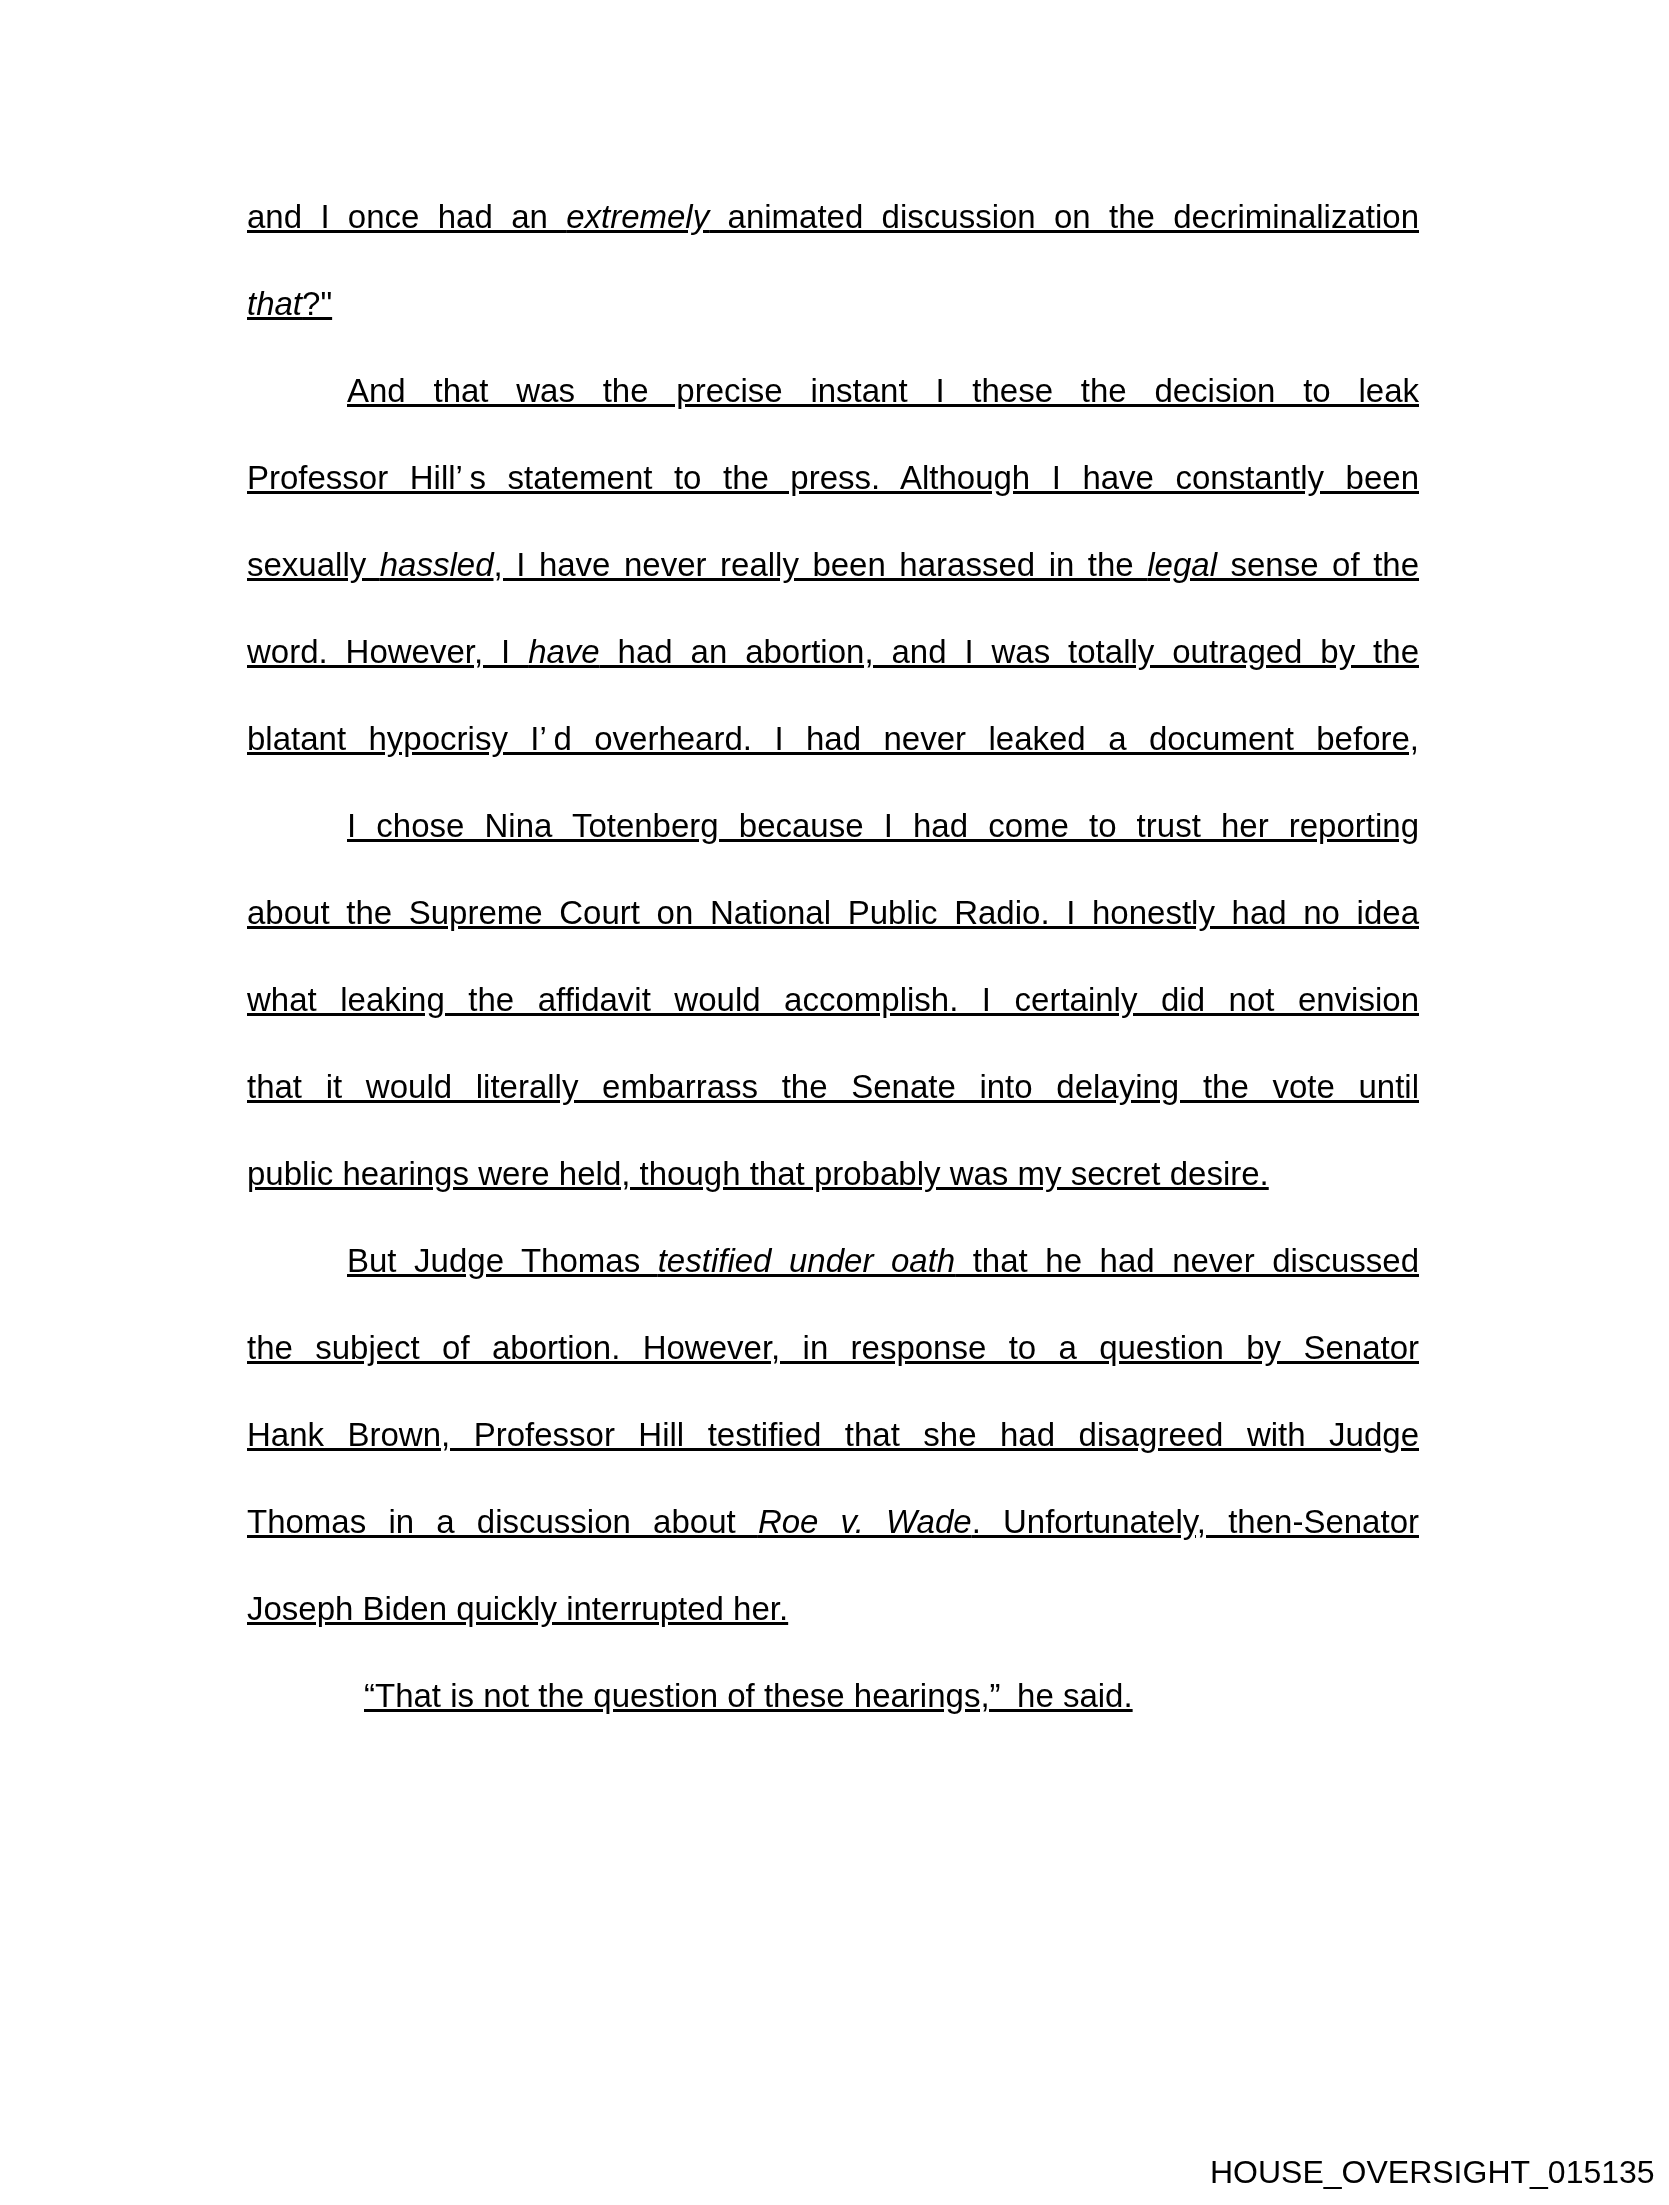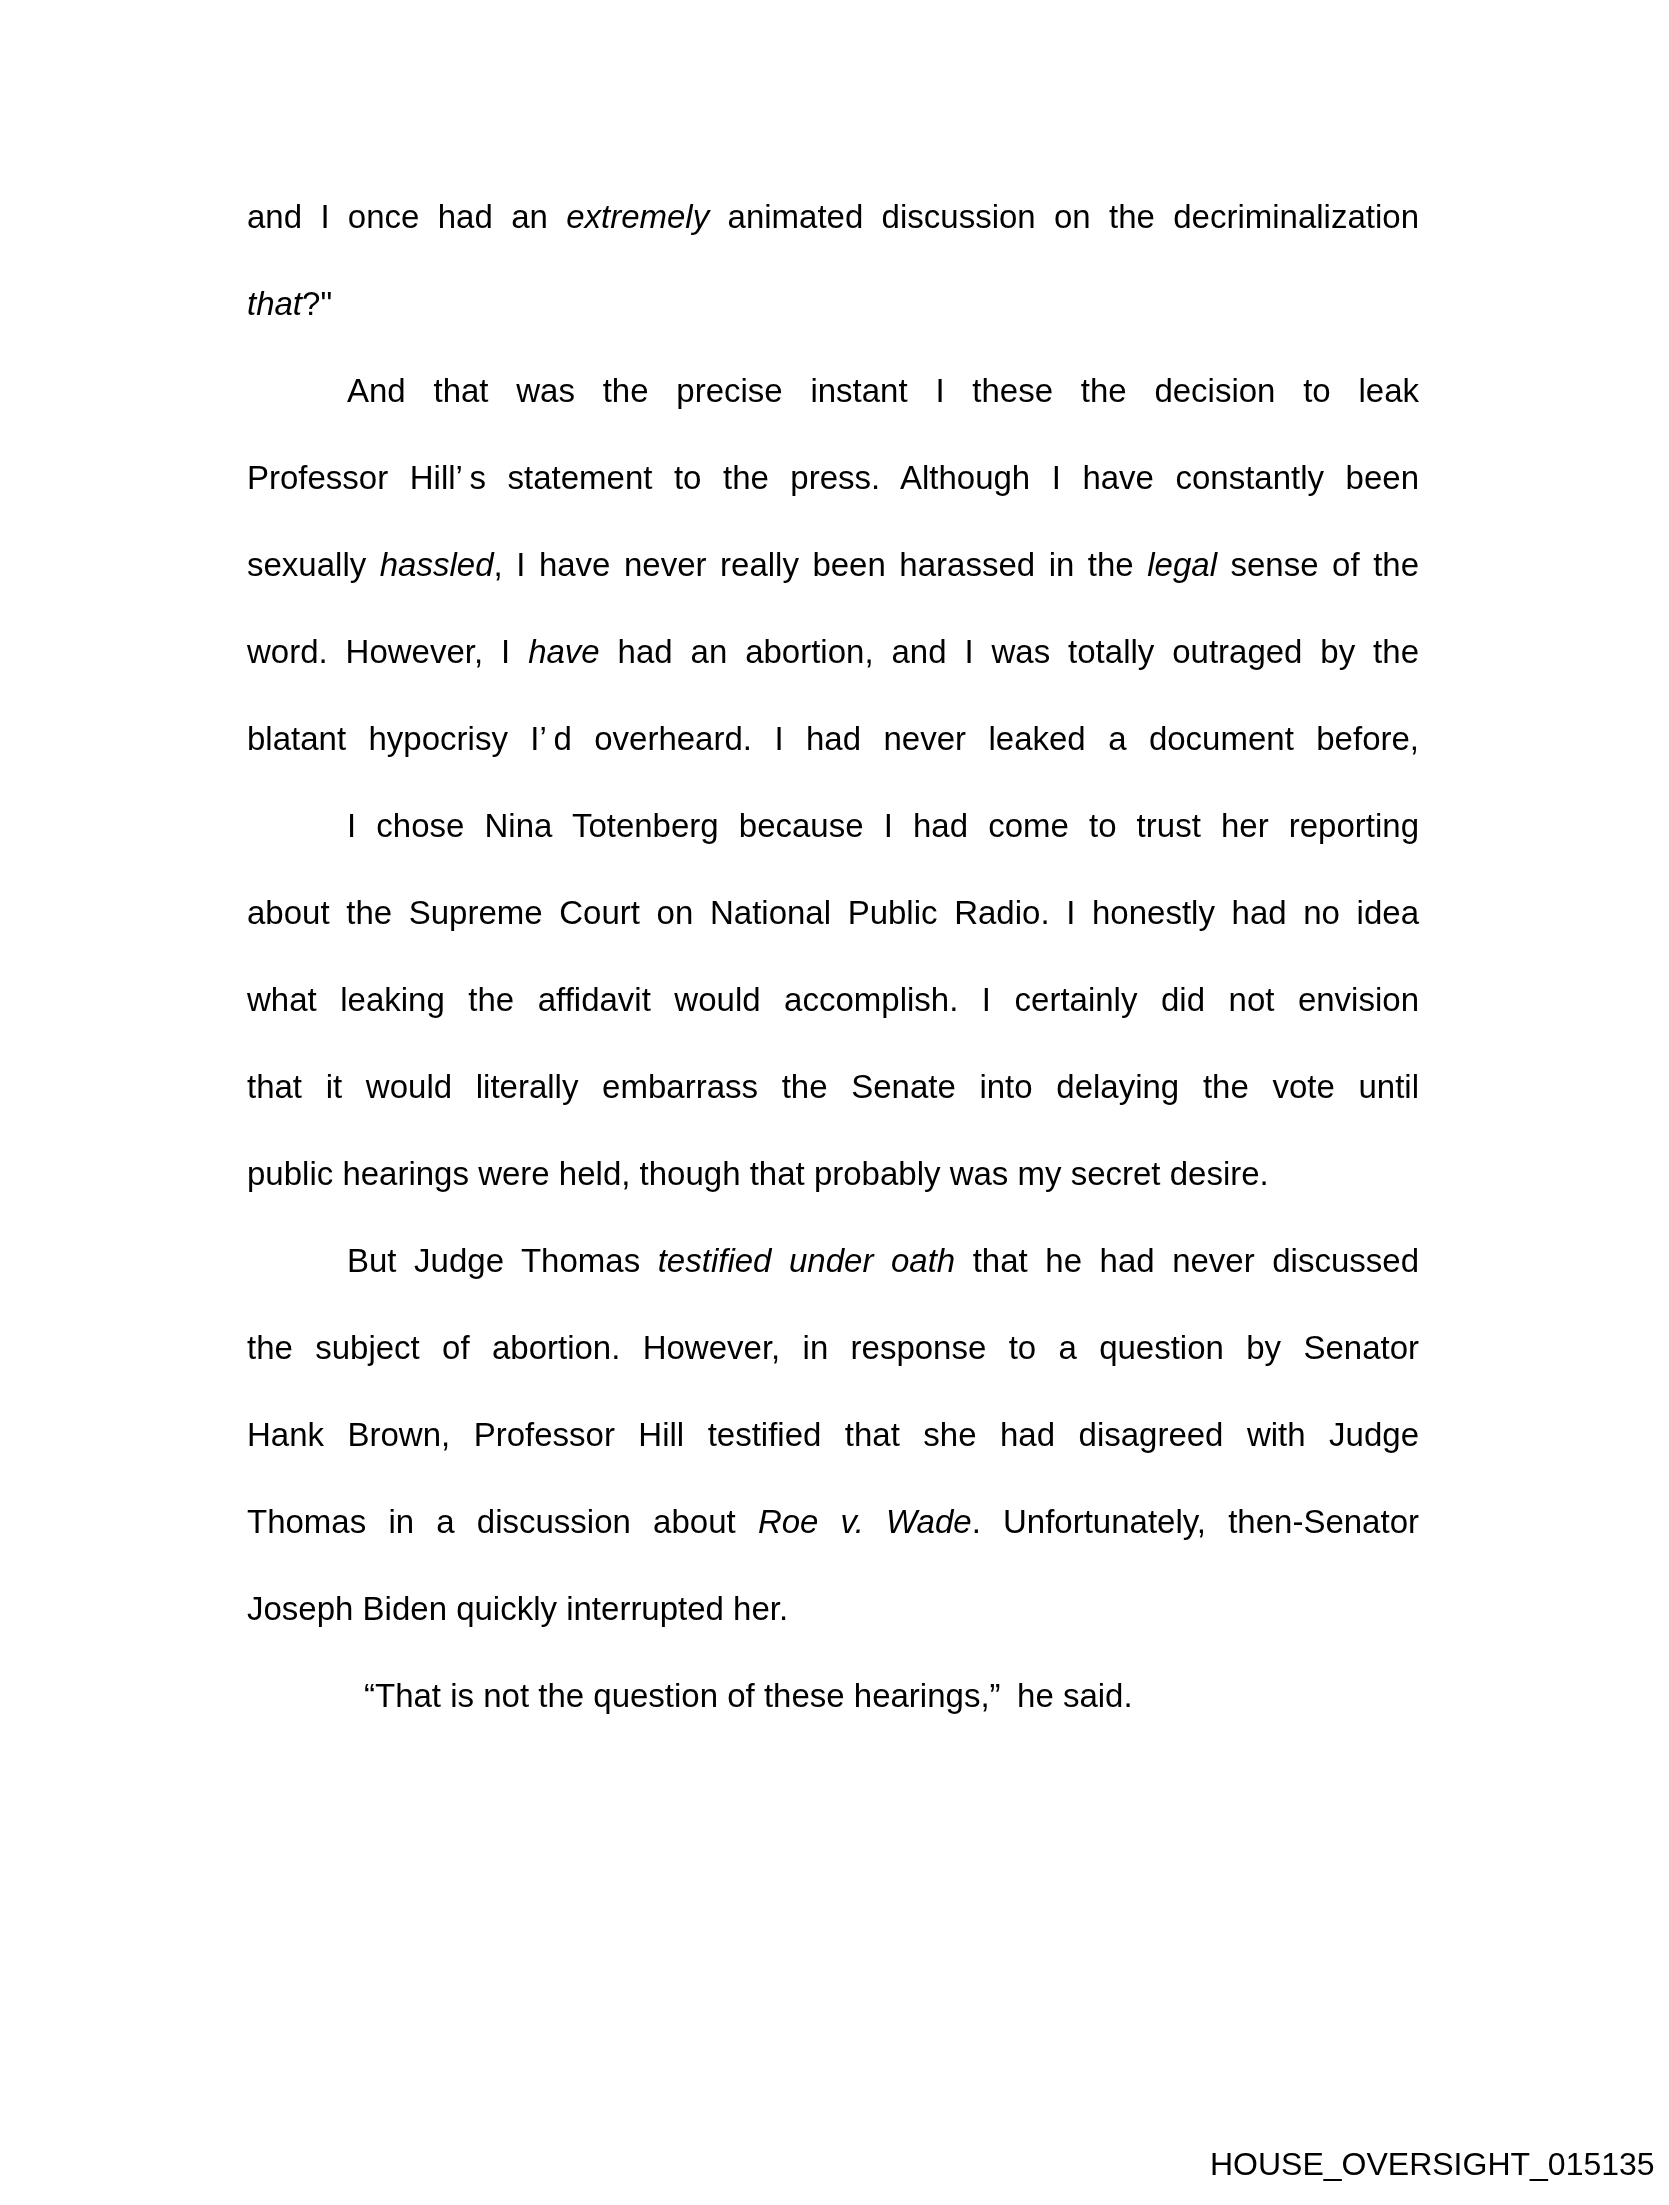--- a/index.html
+++ b/index.html
@@ -24,33 +24,34 @@
     position: absolute;
     left: 247px;
     top: 173px;
     width: 1172px;
     font-size: 33px;
     line-height: 87px;
     color: #000000;
   }
   .line {
     text-align: left;
+    text-decoration: underline;
   }
   .line.j {
     text-align: justify;
     text-align-last: justify;
   }
   .line.ind { text-indent: 100px; }
   .line.indq { text-indent: 117px; }
   .it { font-style: italic; }
   .rm { font-style: normal; }
   .bates {
     position: absolute;
     right: 14.4px;
-    bottom: 25px;
+    bottom: 17px;
     font-size: 32px;
     line-height: 32px;
     letter-spacing: 0px;
     color: #000000;
     font-family: "Liberation Sans", sans-serif;
   }
 </style>
 </head>
 <body>
 

